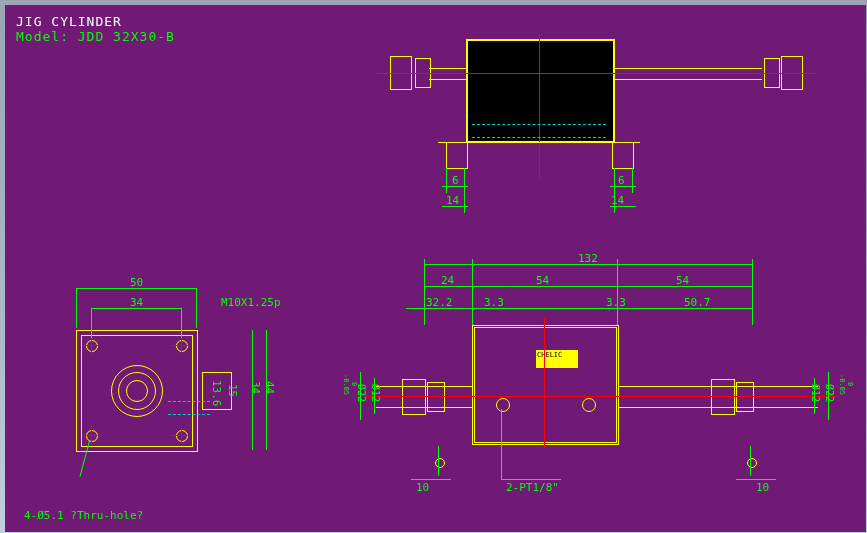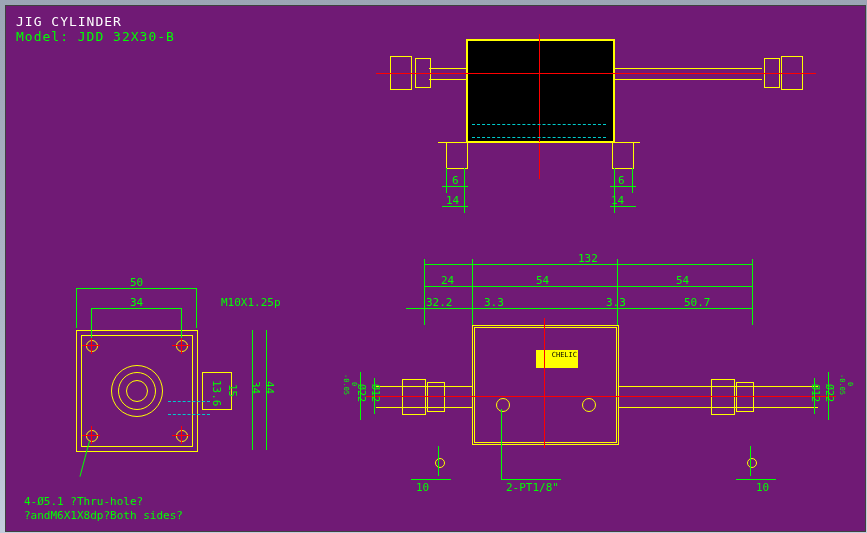--- a/index.html
+++ b/index.html
@@ -39,21 +39,21 @@
 .fl-hole{position:absolute;width:10px;height:10px;border:1px solid #ff0;border-radius:50%}
 .fl-cross{position:absolute;width:14px;height:14px}
 .fl-cross::before{content:"";position:absolute;left:50%;top:-2px;bottom:-2px;border-left:1px solid #f00}
 .fl-cross::after{content:"";position:absolute;top:50%;left:-2px;right:-2px;border-top:1px solid #f00}
 .fl-side{position:absolute;left:196px;top:366px;width:28px;height:36px;border:1px solid #ff0}
 .fl-hidden{position:absolute;left:162px;top:395px;width:42px;height:12px;border-top:1px dashed #0cc;border-bottom:1px dashed #0cc}
 
 
 .fr-body{position:absolute;left:466px;top:319px;width:145px;height:118px;border:1px solid #ff0}
 .fr-body-in{position:absolute;left:468px;top:321px;width:141px;height:114px;border:1px solid #ff0}
-.fr-label{position:absolute;left:530px;top:344px;width:40px;height:16px;border:1px solid #ff0;background:#ff0;color:#000;font-size:7px;text-align:right;line-height:8px}
+.fr-label{position:absolute;left:530px;top:344px;width:40px;height:16px;border:1px solid #ff0;background:#ff0;color:#000;font-size:7px;text-align:left;line-height:8px}
 .fr-shaft-l{position:absolute;left:370px;top:380px;width:96px;height:20px;border-top:1px solid #ff0;border-bottom:1px solid #ff0}
 .fr-shaft-r{position:absolute;left:612px;top:380px;width:200px;height:20px;border-top:1px solid #ff0;border-bottom:1px solid #ff0}
 .fr-nut-l{position:absolute;left:396px;top:373px;width:22px;height:34px;border:1px solid #ff0}
 .fr-nut-l2{position:absolute;left:421px;top:376px;width:16px;height:28px;border:1px solid #ff0}
 .fr-nut-r{position:absolute;left:705px;top:373px;width:22px;height:34px;border:1px solid #ff0}
 .fr-nut-r2{position:absolute;left:730px;top:376px;width:16px;height:28px;border:1px solid #ff0}
 .fr-center-h{position:absolute;left:360px;top:390px;width:470px;border-top:1px solid #f00}
 .fr-center-v{position:absolute;left:538px;top:312px;height:130px;border-left:1px solid #f00}
 .fr-port1{position:absolute;left:490px;top:392px;width:12px;height:12px;border:1px solid #ff0;border-radius:50%}
 .fr-port2{position:absolute;left:576px;top:392px;width:12px;height:12px;border:1px solid #ff0;border-radius:50%}
@@ -178,15 +178,14 @@
   <div class="ext-line" style="left:744px;top:440px;height:30px"></div>
   <div class="dim" style="left:410px;top:475px">10</div>
   <div class="dim" style="left:500px;top:475px">2-PT1/8"</div>
   <div class="dim" style="left:750px;top:475px">10</div>
   <div class="dim-line" style="left:405px;top:473px;width:40px"></div>
   <div class="dim-line" style="left:495px;top:473px;width:60px"></div>
   <div class="dim-line" style="left:730px;top:473px;width:40px"></div>
 
   <div class="note">
     <div>4-Ø5.1 ?Thru-hole?</div>
-    <div>?andM6X1X8dp?Both sides?</div>
   </div>
 </div>
 
 </body></html>

